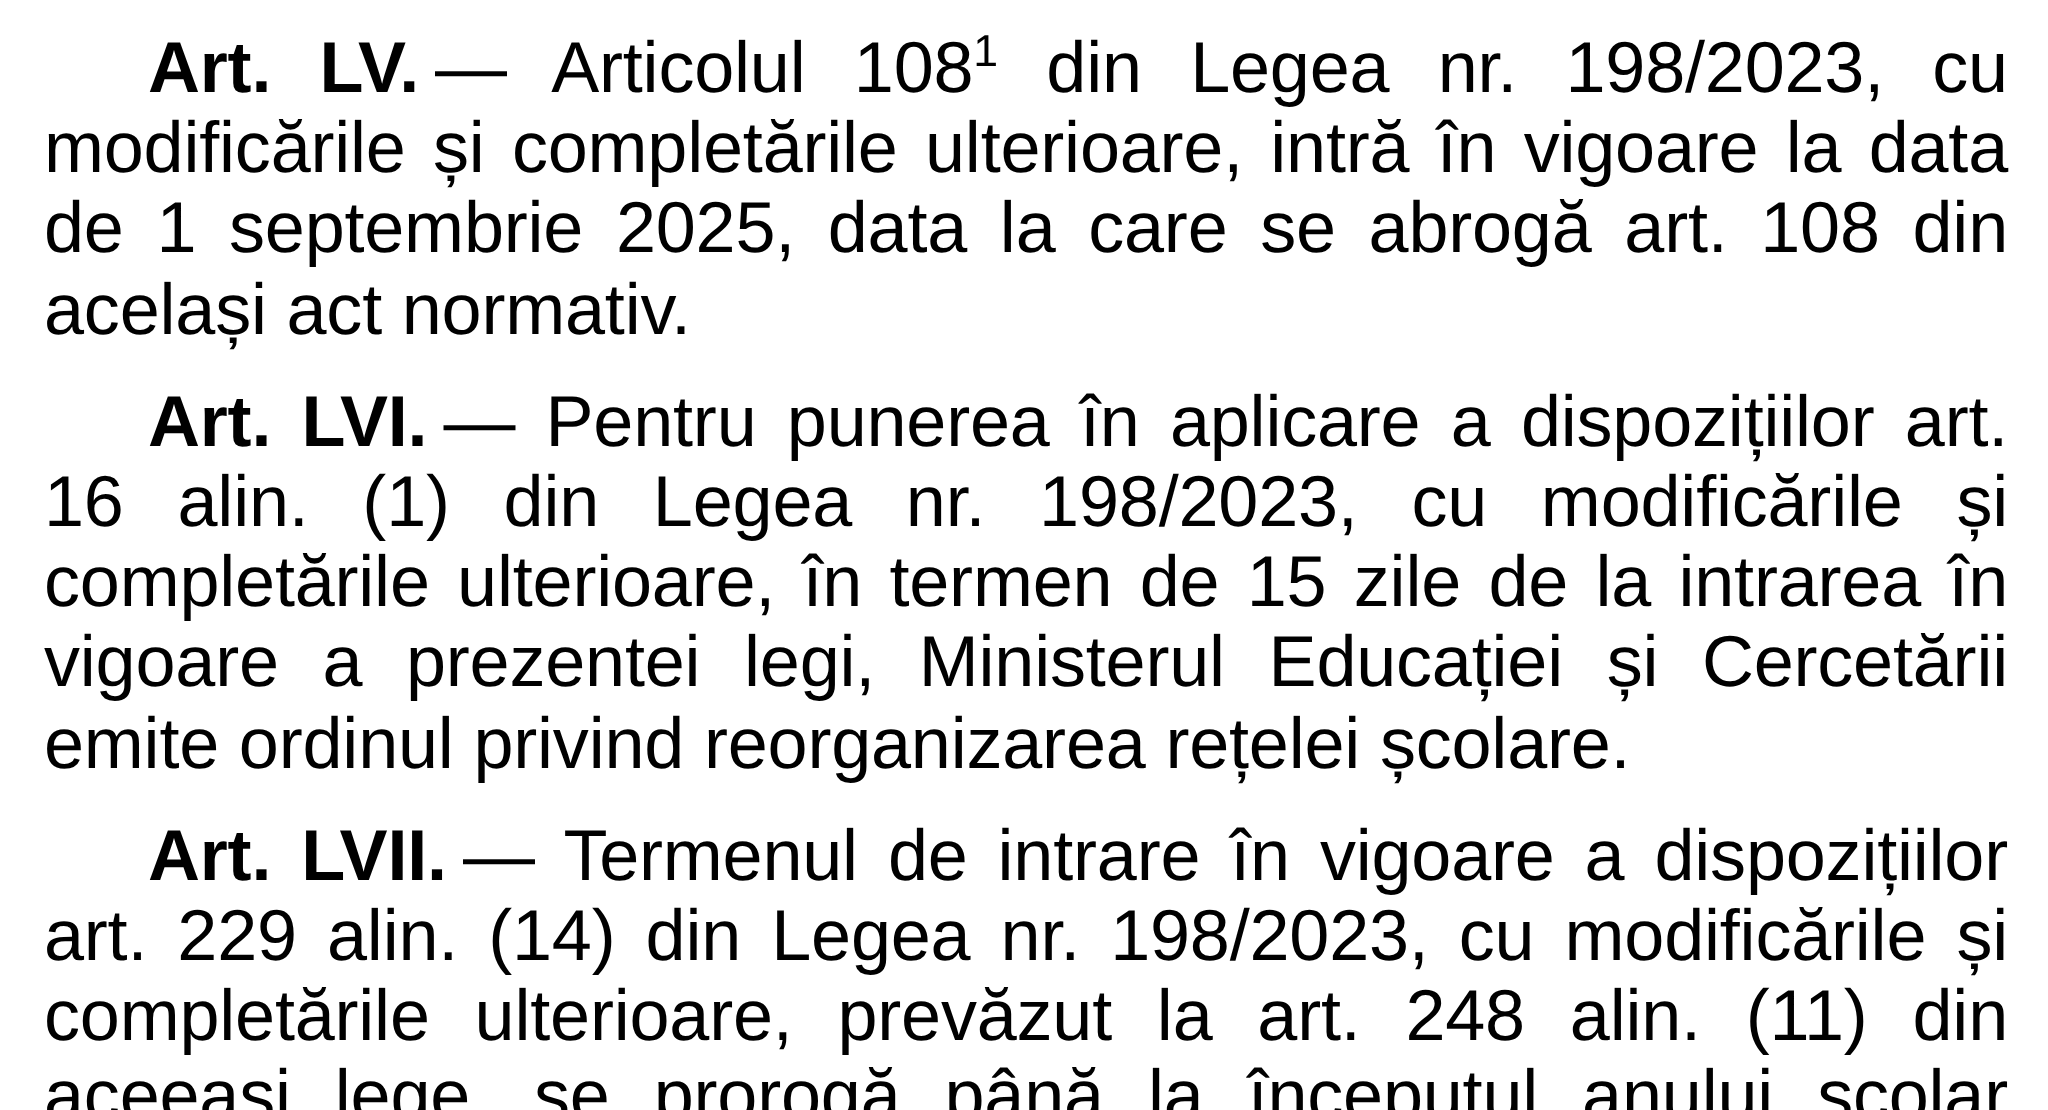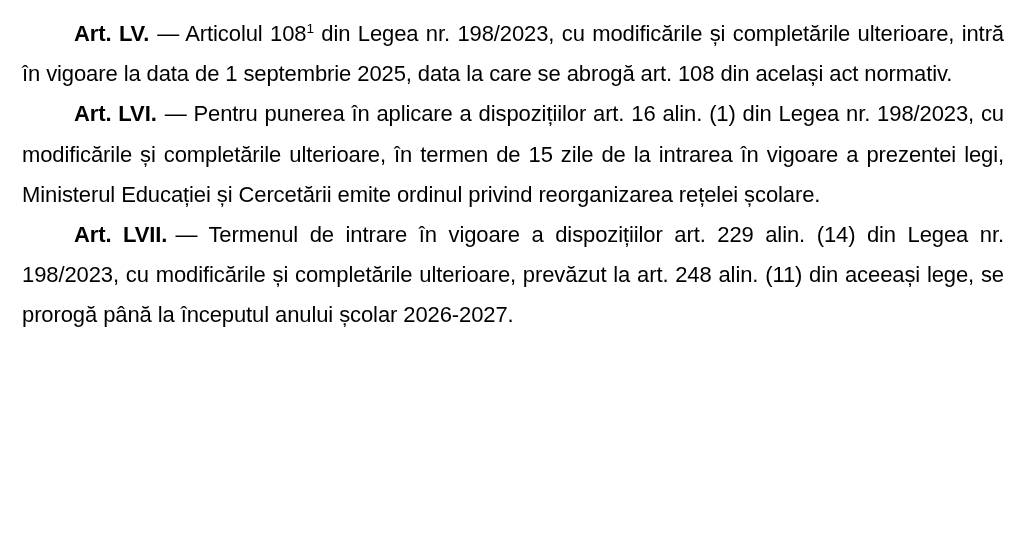--- a/index.html
+++ b/index.html
@@ -15,30 +15,30 @@
     overflow: hidden;
   }
   .page {
     width: 1024px;
     height: 555px;
     box-sizing: border-box;
     padding: 14px 20px 0 22px;
     background: #ffffff;
   }
   .para {
-    font-size: 22px;
+    font-size: 36px;
     line-height: 40.2px;
     text-align: justify;
     text-justify: inter-word;
     margin: 0;
     letter-spacing: -0.1px;
     word-spacing: 0px;
   }
   .para + .para {
-    margin-top: 0px;
+    margin-top: 16px;
   }
   .indent {
     display: inline-block;
     width: 52px;
   }
   .art-label {
     font-weight: bold;
   }
   .sup {
     font-size: 0.62em;

